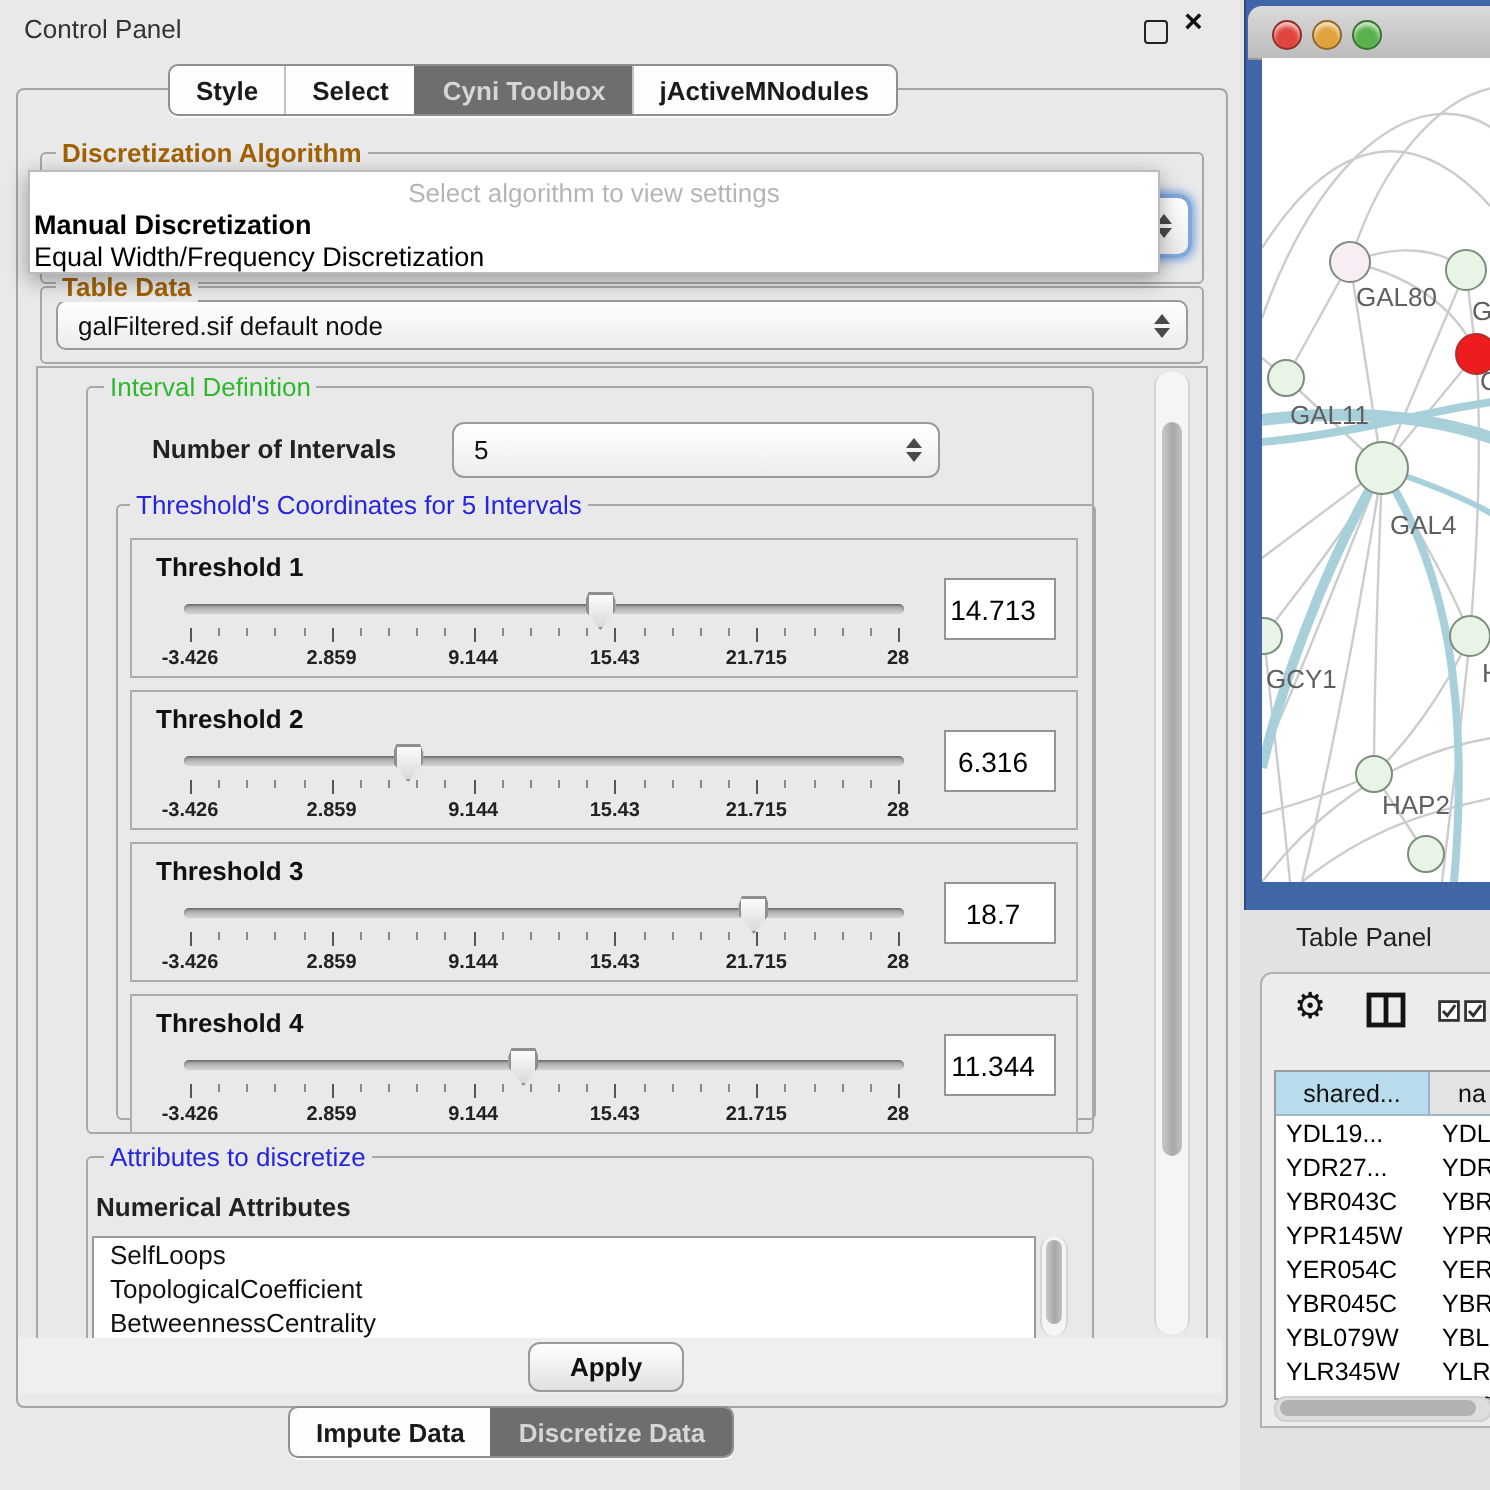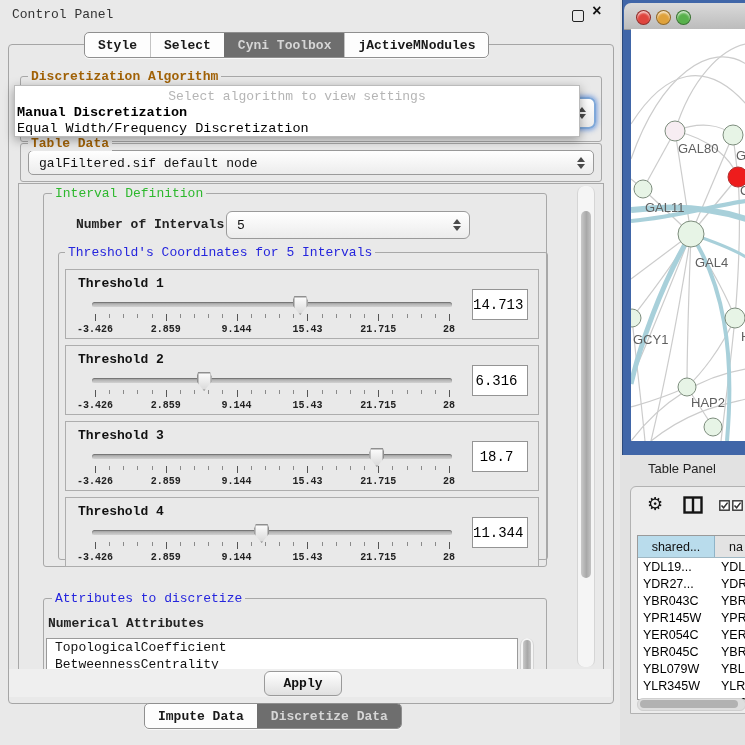--- a/index.html
+++ b/index.html
@@ -1,20 +1,20 @@
 <!DOCTYPE html>
 <html style="--accent_green: #2eb82e; --accent_blue: #2525dd; --tab_selected_bg: #6e6e6e; --frame_blue: #4066a8; --header_col_blue: #b9dcec; --node_green: #e7f4e6; --node_stroke: #7d8d7d; --edge_gray: #cccccc; --edge_teal: #a8d0da;"><head>
 <meta charset="utf-8">
 <style>
   html,body{margin:0;padding:0;}
   body{width:745px;height:745px;overflow:hidden;position:relative;background:#e2e2e2;
        font-family:"Liberation Sans",sans-serif;font-size:13px;color:#222;}
   .abs{position:absolute;}
   
-  #control-panel{left:0;top:0;width:620px;height:745px;background:#e9e9e9;font-family:Liberation Mono, monospace;}
+  #control-panel{left:0;top:0;width:620px;height:745px;background:#e9e9e9;}
   #cp-title{left:12px;top:7px;font-size:13px;color:#333;}
   #float-btn{left:572px;top:10px;width:10px;height:10px;border:1.5px solid #222;border-radius:2px;background:transparent;}
   #close-btn{left:592px;top:3px;font-size:16px;font-weight:bold;color:#111;}
   .tabbar{display:flex;align-items:stretch;border:1px solid #8f8f8f;border-radius:5px;
           background:#fdfdfd;overflow:hidden;height:24px;box-shadow:0 1px 0 rgba(255,255,255,.7);}
   .tab{display:flex;align-items:center;gap:5px;padding:0 13px;font-weight:bold;font-size:13px;
        color:#1a1a1a;border-left:1px solid #c3c3c3;cursor:default;white-space:nowrap;}
   .tab:first-child{border-left:none;}
   .tab.sel{background:var(--tab_selected_bg);color:#d6d6d6;border-left-color:var(--tab_selected_bg);}
   #top-tab-bar{left:84px;top:32px;z-index:6;}
@@ -311,24 +311,25 @@
                 <div class="tick minor" style="left: 339.84px;"></div>
                 <div class="tick major" style="left: 354px;"></div>
                 <div class="ticklab" style="left: 354px;">28</div>
               </div>
     <div class="vfield">11.344</div>
   </div>
 </div>
       </div>
     </div>
 
-    <div class="abs group" style="left:24px;top:394px;width:502px;height:110px;margin-top:20px;">
+    <div class="abs group" style="left:24px;top:394px;width:502px;height:110px;">
       <div class="abs gtitle blue" style="left:8px;top:-8px;">Attributes to discretize</div>
       <div class="abs" style="left:4px;top:17px;font-weight:bold;">Numerical Attributes</div>
       <div class="abs" id="attr-list" style="left:2px;top:39px;width:470px;height:50px;">
+          <div class="item">SelfLoops</div>
           <div class="item">TopologicalCoefficient</div>
           <div class="item">BetweennessCentrality</div>
         </div>
       <div class="abs vtrack" style="left:476px;top:39px;width:12px;height:50px;">
         <div class="vthumb" style="left:2px;top:2px;width:8px;height:42px;"></div>
       </div>
     </div>
 
     <div class="abs vtrack" style="left:558px;top:2px;width:16px;height:481px;">
       <div class="vthumb" style="left:3px;top:25px;width:10px;height:367px;"></div>

